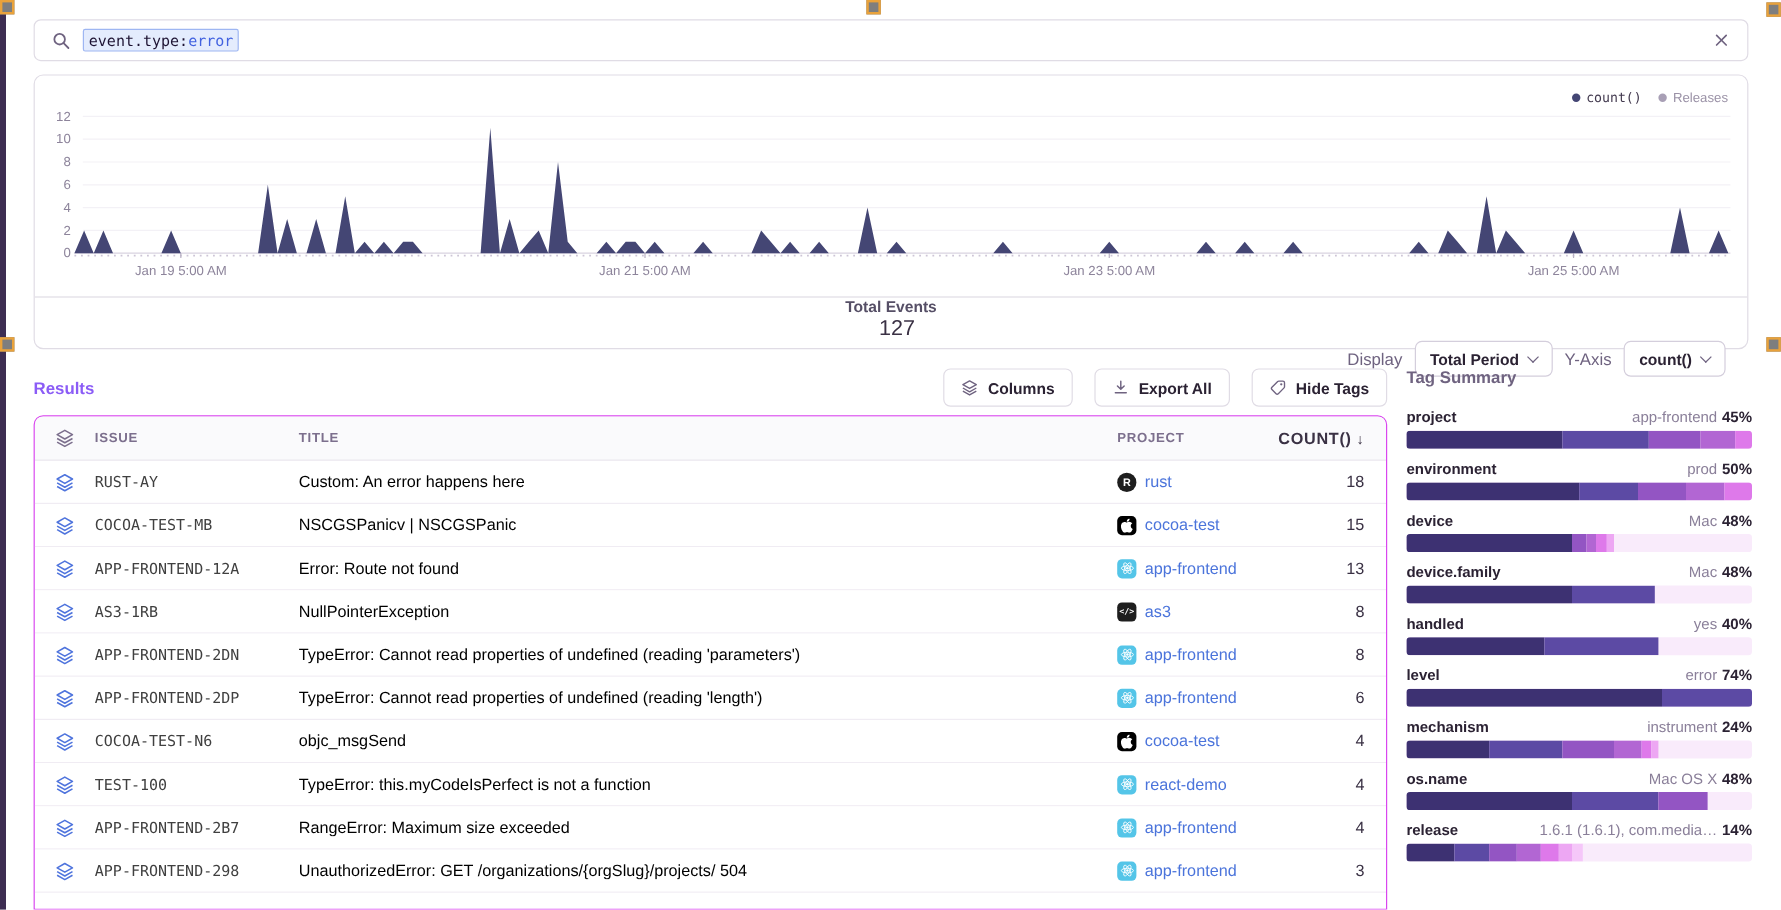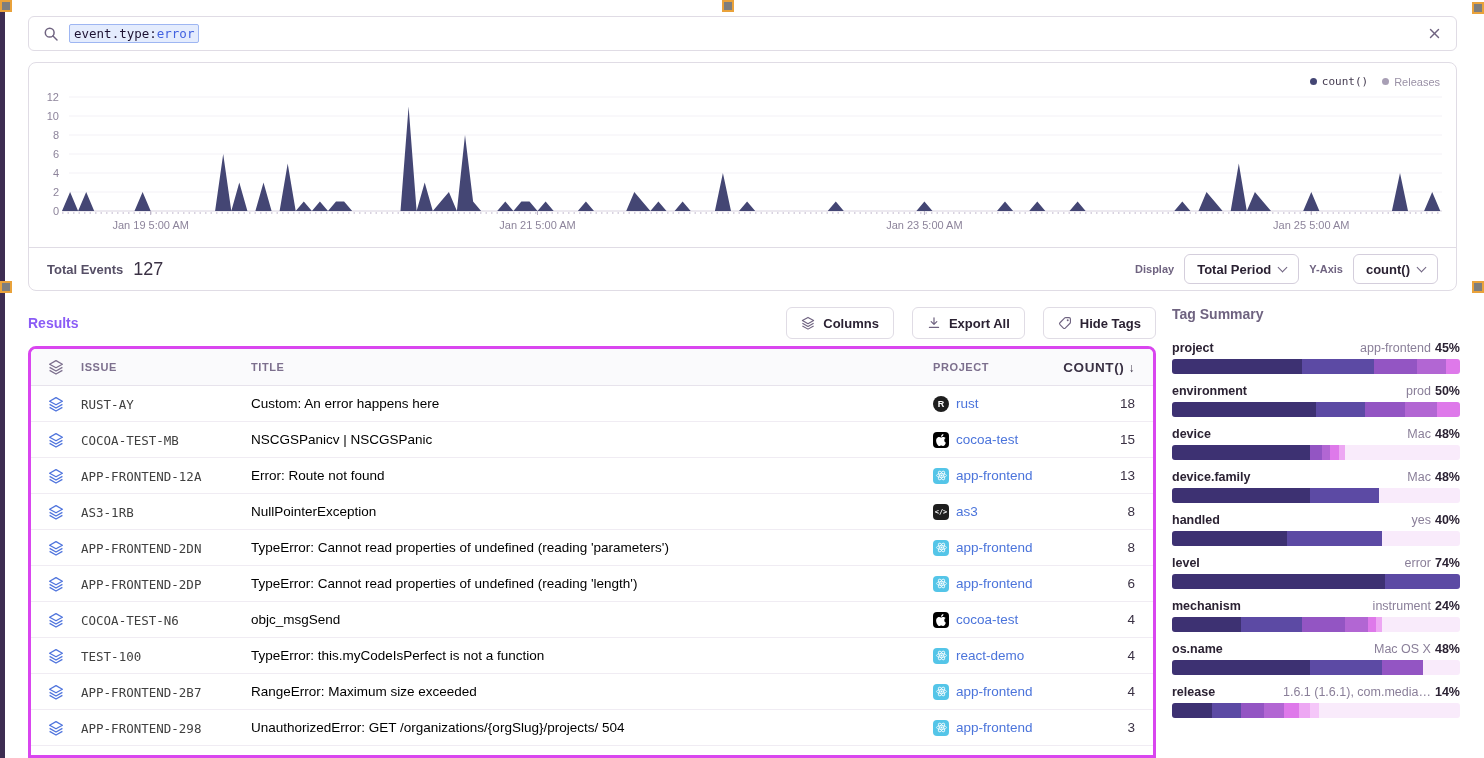--- a/index.html
+++ b/index.html
@@ -26,44 +26,44 @@
   .chart-card { position:absolute; left:28px; top:62px; width:1429px; height:229px;
     border:1px solid #E0DCE5; border-radius:8px; background:#fff; }
   .legend { position:absolute; top:12px; right:16px; display:flex; gap:14px; align-items:center; }
   .legend-item { display:flex; align-items:center; gap:5px; font-size:11px; }
   .legend-dot { width:7px; height:7px; border-radius:50%; }
   .legend-item.primary { color:#433A4F; font-family:"DejaVu Sans Mono", monospace; }
   .legend-item.secondary { color:#9A91A6; }
   #chart-svg { position:absolute; left:10px; top:20px; }
   #chart-svg text { font-family:"Liberation Sans", sans-serif; font-size:11px; fill:#8D849B; }
   .chart-footer { position:absolute; left:0; bottom:0; width:100%; height:43px;
-    border-top:1px solid #E0DCE5; display:flex; align-items:center; padding:0 18px; }
+    border-top:1px solid #E0DCE5; display:flex; align-items:center; padding:0 18px;flex-direction:column; }
   .tot-label { font-size:13px; font-weight:bold; color:#564F66; }
   .tot-value { font-size:18px; color:#3A3144; margin-left:10px; }
   .footer-right { margin-left:auto; display:flex; align-items:center; gap:10px; }
-  .ctl-label { font-size:11px; font-weight:bold; color:#6F6380; }
+  .ctl-label { font-size:14px; font-weight:normal; color:#6F6380; }
   .ctl-btn { height:30px; border:1px solid #D4CEDC; border-radius:6px; background:#fff;
     display:flex; align-items:center; gap:8px; padding:0 12px;
     font-size:13px; font-weight:bold; color:#2B2233; cursor:pointer; }
   .chev { width:7px; height:7px; border-right:1.5px solid #6F6380; border-bottom:1.5px solid #6F6380;
     transform:rotate(45deg); margin-top:-3px; }
 
   
   .results-row { position:absolute; left:28px; top:306px; width:1128px; height:34px;
     display:flex; align-items:center; }
   .results-title { font-size:14px; font-weight:bold; color:#8b5cf6; }
   .actions { margin-left:auto; display:flex; gap:18px; }
   .act-btn { height:32px; border:1px solid #E0DCE5; border-radius:6px; background:#fff;
     display:flex; align-items:center; gap:8px; padding:0 14px;
     font-size:13px; font-weight:bold; color:#2B2233; cursor:pointer; }
   .act-btn svg { color:#6F6380; }
 
   
   .table { position:absolute; left:28px; top:346px; width:1128px; height:412px;
-    border:3px solid #d946ef; border-radius:8px 8px 0 0; background:#fff; overflow:hidden; }
+    border:1px solid #d946ef; border-radius:8px 8px 0 0; background:#fff; overflow:hidden; }
   .t-head { display:grid; grid-template-columns:50px 170px 682px 130px 1fr; align-items:center;
     height:37px; background:#FAFAFC; border-bottom:1px solid #E7E3EC;
     font-size:11px; font-weight:bold; letter-spacing:0.6px; color:#7C6F8D; }
   .t-row { display:grid; grid-template-columns:50px 170px 682px 130px 1fr; align-items:center;
     height:36px; border-bottom:1px solid #F0ECF3; background:#fff; }
   .cell-icon { display:flex; justify-content:center; }
   .issue-link { font-family:"DejaVu Sans Mono", monospace; font-size:12.5px; color:#404040;
     text-decoration:none; cursor:pointer; }
   .title-cell { font-size:13.5px; color:#000000; white-space:nowrap; overflow:hidden; }
   .proj-cell { display:flex; align-items:center; gap:7px; }

